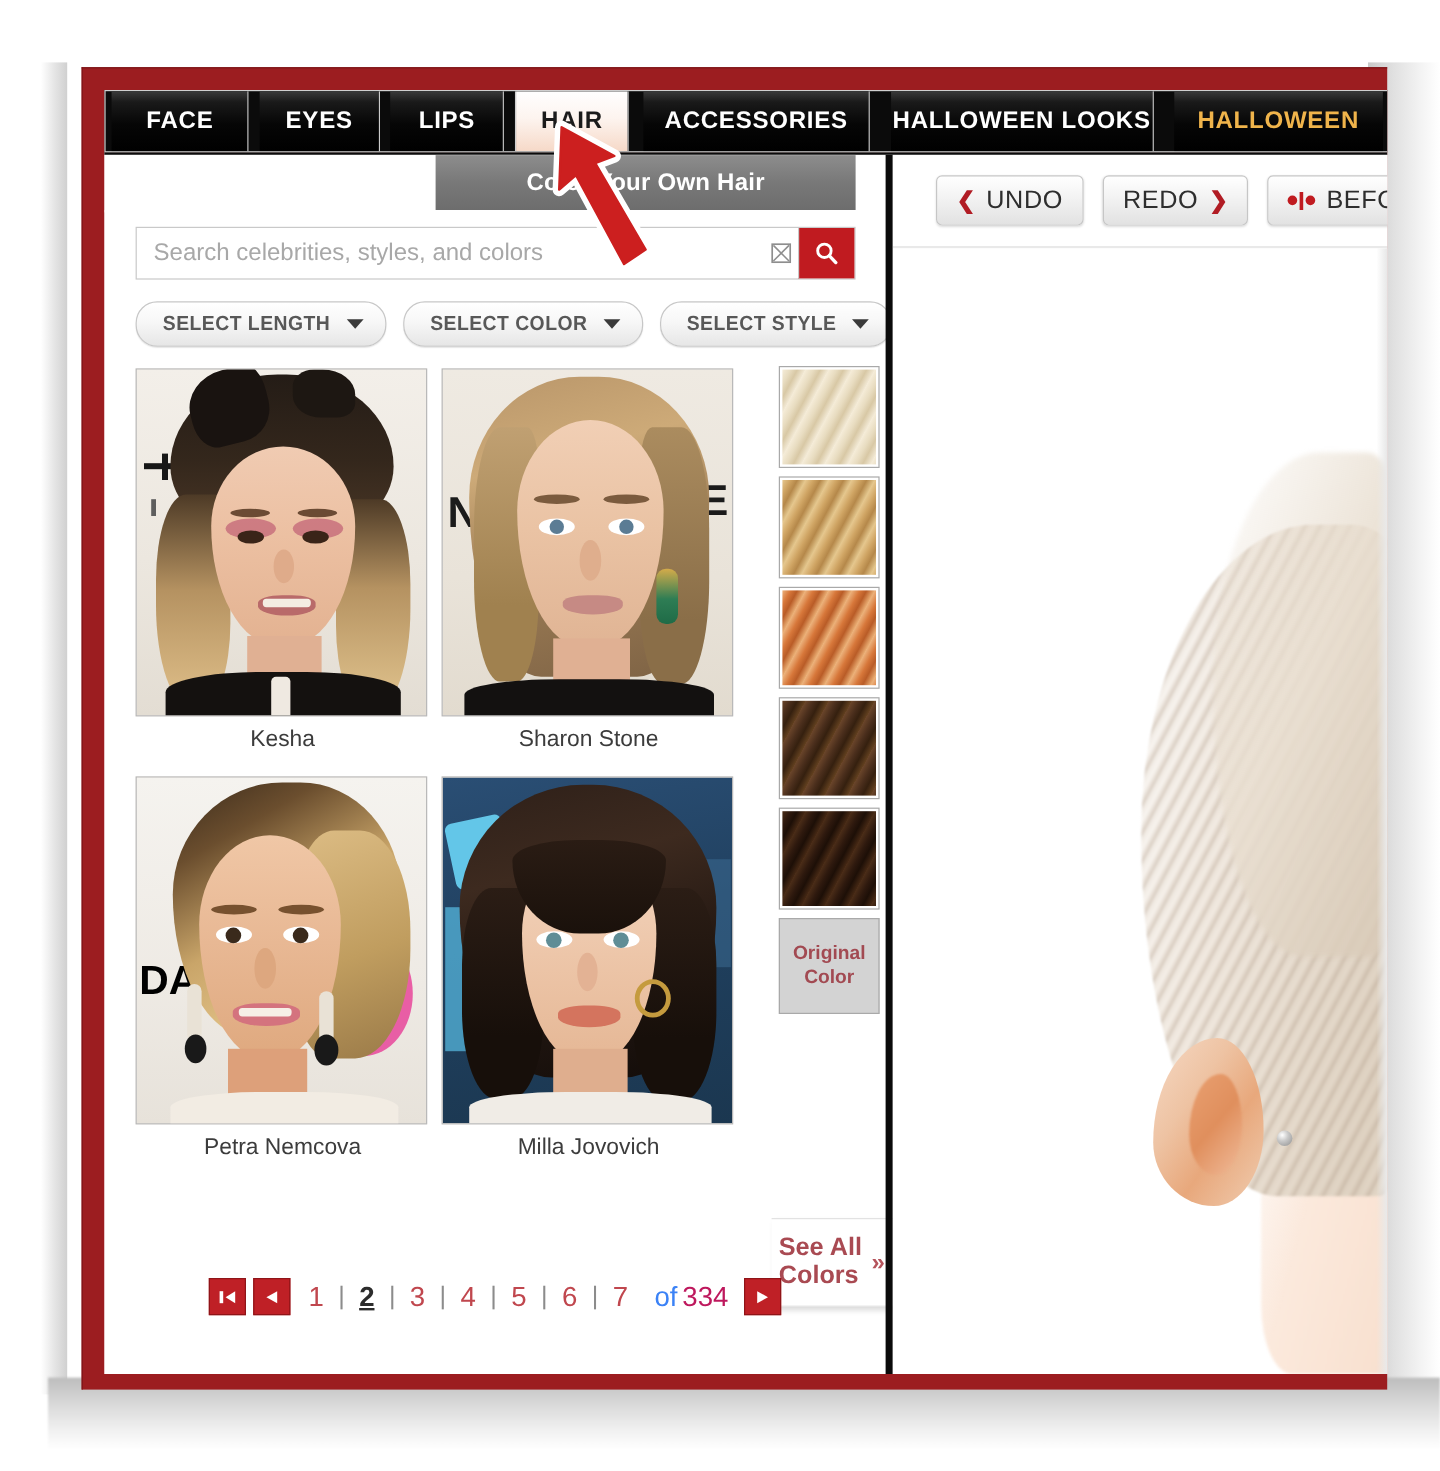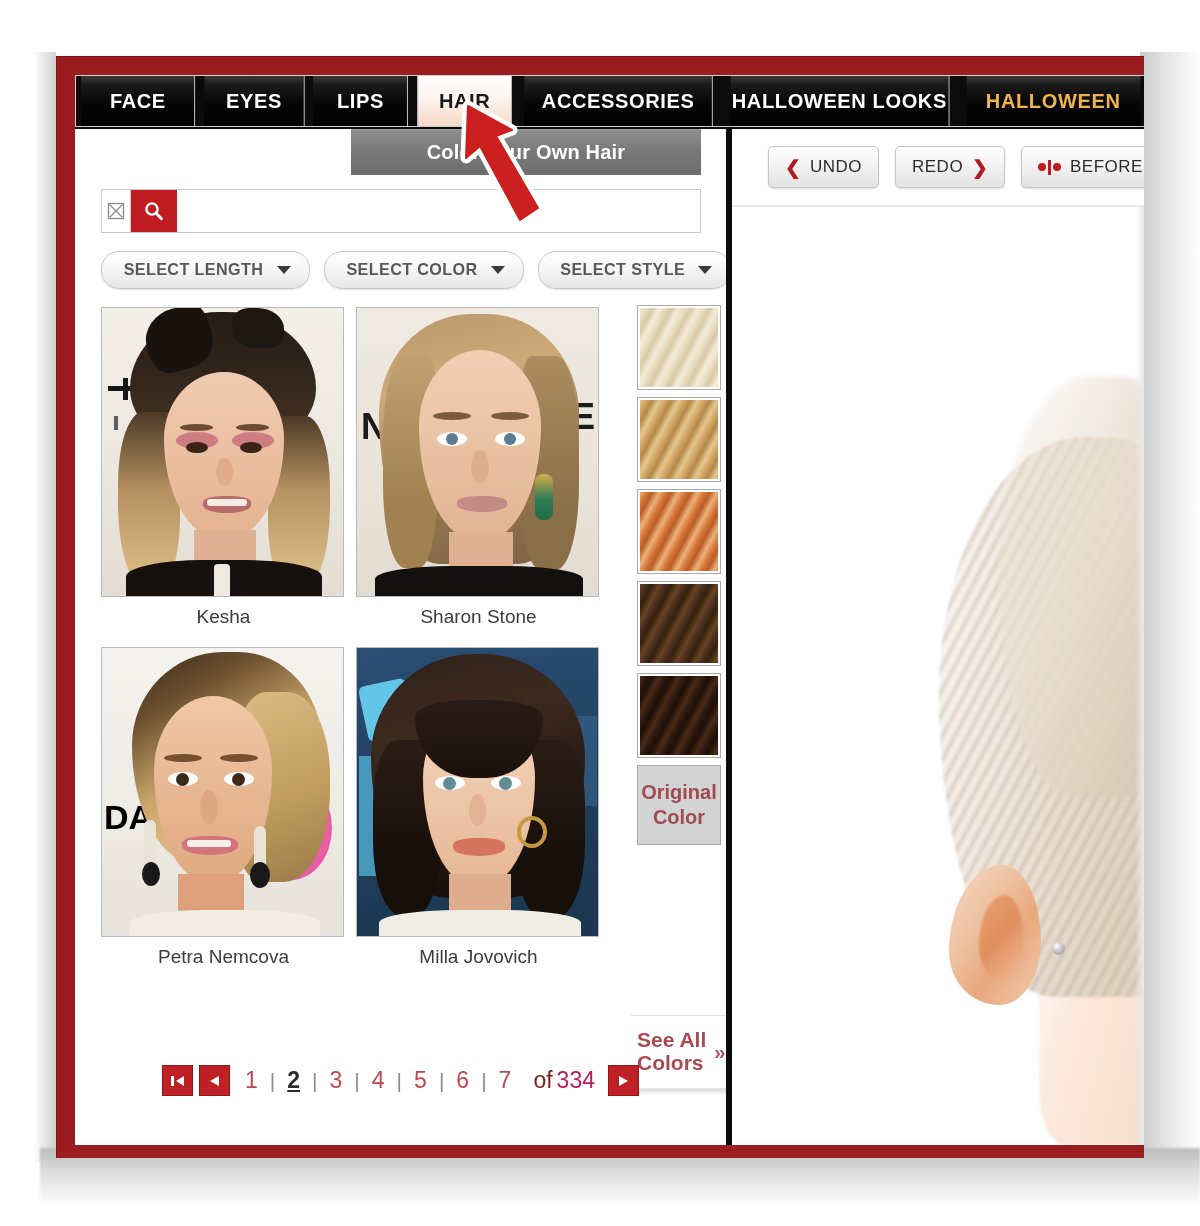--- a/index.html
+++ b/index.html
@@ -24,21 +24,21 @@
     position:absolute;left:1140px;top:52px;width:60px;height:1110px;
     background:linear-gradient(90deg,#c9c9c9 0%,#e0e0e0 35%,#f4f4f4 75%,#ffffff 100%);
   }
   .left-shadow{
     position:absolute;left:34px;top:52px;width:22px;height:1110px;
     background:linear-gradient(270deg,#d0d0d0 0%,#e6e6e6 50%,#ffffff 100%);
   }
 
   
   #app{
-    position:absolute;left:56px;top:56px;width:1088px;height:1102px;
+    position:absolute;left:68px;top:56px;width:1088px;height:1102px;
     background:#9c1d20;
     border-top:1px solid #7d1518;
     border-left:1px solid #7d1518;
     box-sizing:border-box;
     overflow:hidden;
   }
 
   
   #navbar{
     position:absolute;left:18px;top:18px;width:1074px;height:52px;
@@ -175,21 +175,21 @@
     border:1px solid #a9a9a9;padding:2px;background:#fff;margin-bottom:7px;
     cursor:pointer;
   }
   .swatch .inner{width:100%;height:100%;}
   .swatch.original{
     height:80px;background:#d3d3d3;border:1px solid #a9a9a9;
     display:flex;align-items:center;justify-content:center;flex-direction:column;
     padding:0;
   }
   .swatch.original span{
-    display:block;font-size:20px;color:#a24a52;font-weight:bold;line-height:1.25;
+    display:block;font-size:16px;color:#a24a52;font-weight:bold;line-height:1.25;
     text-align:center;font-family:"Liberation Sans",sans-serif;
   }
 
   
   .seeall{
     position:absolute;left:556px;top:886px;width:112px;height:74px;
     background:#ffffff;border:1px solid #e2e2e2;border-left:none;
     box-shadow:3px 3px 5px rgba(0,0,0,.16);
     display:flex;align-items:center;cursor:pointer;padding-left:6px;box-sizing:border-box;
   }
@@ -205,21 +205,21 @@
     display:flex;align-items:center;justify-content:center;gap:0px;
     font-size:23px;color:#b73b42;font-family:"Liberation Sans",sans-serif;
   }
   .pgbtn{
     width:29px;height:29px;background:#bf2026;border:1px solid #8f1418;
     display:flex;align-items:center;justify-content:center;margin:0 3px;cursor:pointer;
   }
   .pgnum{padding:0 12px;cursor:pointer;color:#c0474e;}
   .pgnum.cur{color:#2c2c2c;text-decoration:underline;font-weight:bold;}
   .pgsep{color:#8c8c8c;font-size:21px;}
-  .pgof{color:#7f1d1d;padding:0 4px 0 10px;}
+  .pgof{color:#3b82f6;padding:0 4px 0 10px;}
   .pgtotal{color:#be185d;padding-right:10px;}
 
   
   .actions{position:absolute;left:74px;top:988px;display:flex;gap:22px;}
   .actbtn{
     width:248px;height:44px;border-radius:3px;border:1px solid #808080;
     background:linear-gradient(180deg,#9e9e9e 0%,#8e8e8e 45%,#7e7e7e 100%);
     color:#ffffff;font-size:21px;font-weight:bold;letter-spacing:.3px;
     display:flex;align-items:center;justify-content:center;cursor:pointer;
     font-family:"Liberation Sans Narrow","Liberation Sans",sans-serif;
@@ -236,21 +236,21 @@
   .toolbar{
     position:absolute;left:0;top:0;width:417px;height:76px;background:#ffffff;
     display:flex;align-items:center;padding-left:36px;gap:16px;box-sizing:border-box;
   }
   .tbtn{
     height:40px;border-radius:5px;border:1px solid #c6c6c6;
     background:linear-gradient(180deg,#ffffff 0%,#f4f4f4 40%,#e2e2e2 100%);
     display:flex;align-items:center;justify-content:center;gap:9px;padding:0 16px;
     cursor:pointer;user-select:none;box-shadow:0 1px 2px rgba(0,0,0,.14);
   }
-  .tbtn .tlabel{font-size:17px;color:#2e2e2e;letter-spacing:.5px;white-space:nowrap;}
+  .tbtn .tlabel{font-size:21px;color:#2e2e2e;letter-spacing:.5px;white-space:nowrap;}
   .chev{color:#b11c24;font-size:19px;font-weight:bold;}
   .beforeicon{display:flex;align-items:center;gap:2px;}
   .beforeicon .dot{width:8px;height:8px;border-radius:50%;background:#c01b20;}
   .beforeicon .bar{width:3px;height:15px;background:#c01b20;}
 
   .toolbar-sep{
     position:absolute;left:0;top:76px;width:417px;height:2px;background:#e9e9e9;
   }
 
   
@@ -358,20 +358,21 @@
       <div id="leftpanel">
 
         <div class="subtabs">
           <div class="subtab unsel">
             <span>Color Your Own Hair</span>
           </div>
           <div class="subtab-underline"></div>
         </div>
 
         <div class="searchwrap">
+          <input class="search-input" type="text" placeholder="Search celebrities, styles, and colors" style="">
           <div class="clear-icon">
             <svg width="20" height="20" viewBox="0 0 20 20" aria-hidden="true">
               <rect x="2.5" y="2.5" width="15" height="15" fill="none" stroke="#8e8e8e" stroke-width="1.4"></rect>
               <line x1="3.5" y1="3.5" x2="16.5" y2="16.5" stroke="#8e8e8e" stroke-width="1.3"></line>
               <line x1="16.5" y1="3.5" x2="3.5" y2="16.5" stroke="#8e8e8e" stroke-width="1.3"></line>
             </svg>
           </div>
           <div class="search-btn">
             <svg width="24" height="24" viewBox="0 0 24 24" aria-hidden="true">
               <circle cx="10" cy="10" r="5.6" fill="none" stroke="#ffffff" stroke-width="2.4"></circle>

